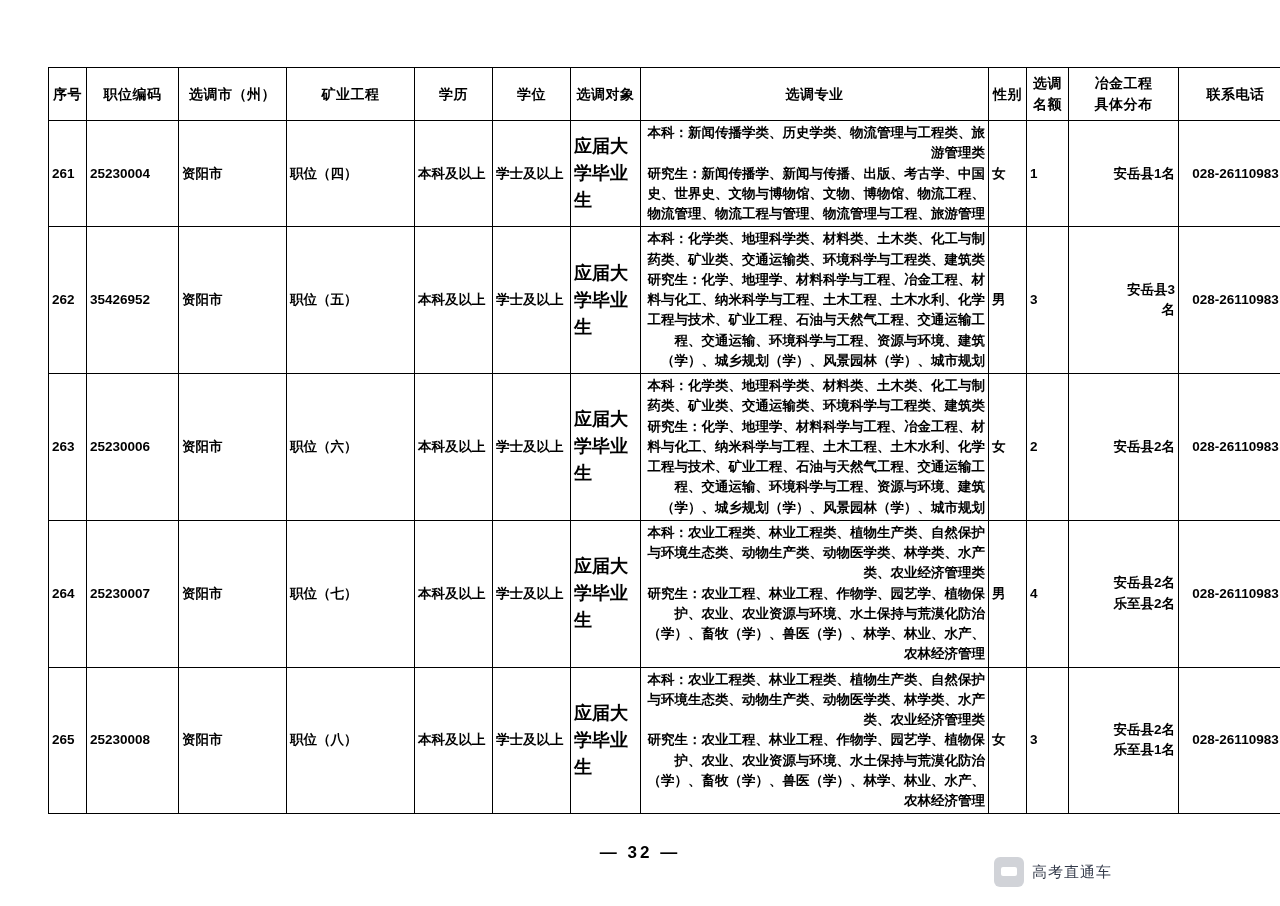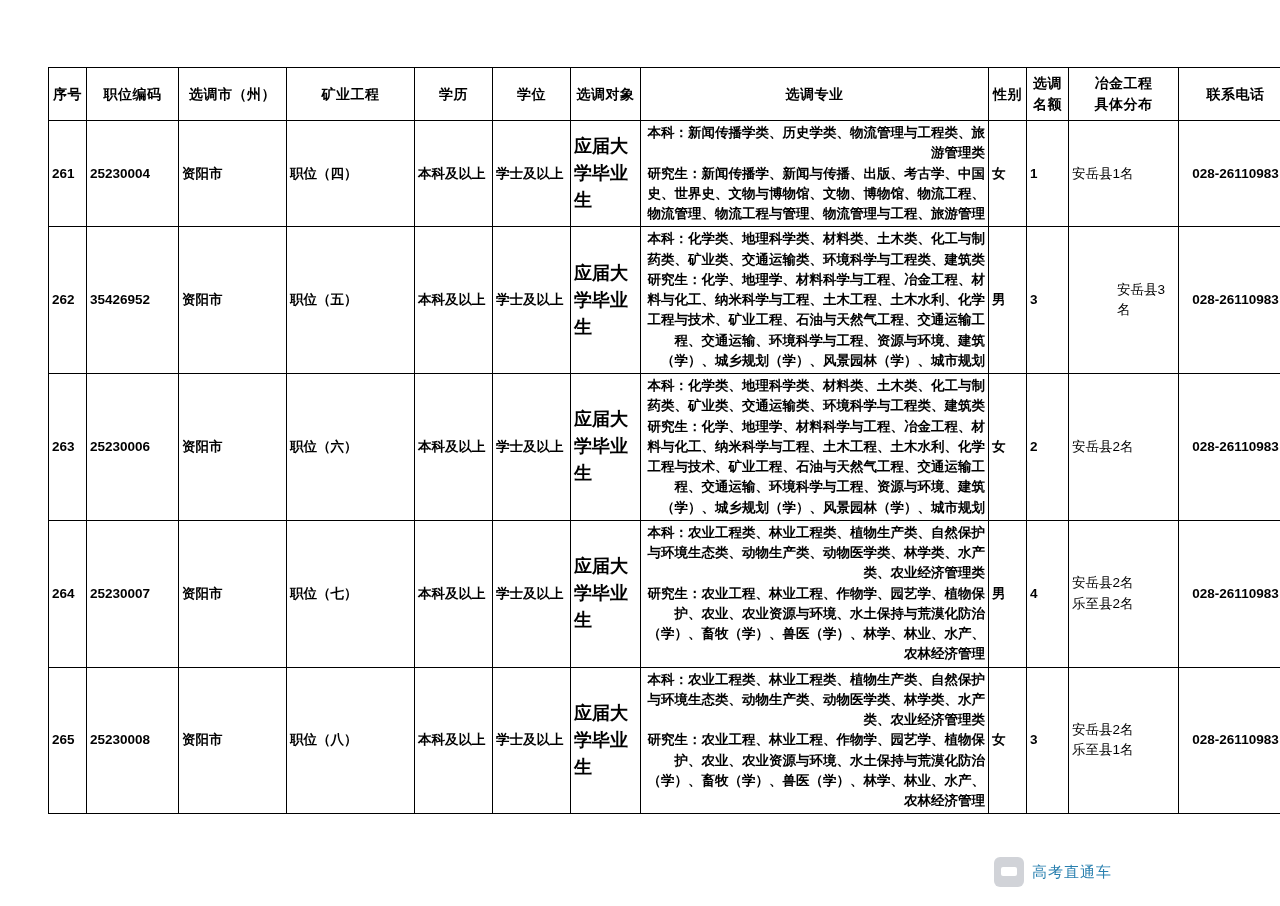--- a/index.html
+++ b/index.html
@@ -65,22 +65,22 @@
     padding-right: 4px;
   }
   td.c-target {
     text-align: left;
     font-weight: bold;
     font-size: 18px;
     padding-left: 5px;
     line-height: 1.5;
   }
   td.c-dist {
-    text-align: left;
-    font-weight: normal;
+    text-align: right;
+    font-weight: bold;
     font-size: 13.5px;
     line-height: 1.6;
   }
   td.c-phone {
     text-align: center;
     font-weight: bold;
     font-size: 13.5px;
   }
   .col-seq { width: 38px; }
   .col-code { width: 92px; }
@@ -126,21 +126,21 @@
     position: absolute;
     left: 7px;
     top: 10px;
     width: 16px;
     height: 9px;
     background: #ffffff;
     border-radius: 2px;
   }
   .wm-text {
     font-size: 15px;
-    color: #0369a1;
+    color: #0f172a;
     letter-spacing: 1px;
   }
 </style>
 </head>
 <body>
 
 <div class="page">
 
   <div class="table-wrap">
     <table class="joblist">
@@ -255,19 +255,20 @@
           <td class="c-center">女</td>
           <td class="c-num">3</td>
           <td class="c-dist" style="white-space: pre-line;">安岳县2名
 乐至县1名</td>
           <td class="c-phone">028-26110983</td>
         </tr>
       </tbody>
     </table>
   </div>
 
+  <div class="footer">— 32 —</div>
 
   <div class="watermark">
     <span class="wm-logo"></span>
     <span class="wm-text">高考直通车</span>
   </div>
 
 </div>
 
 </body></html>

